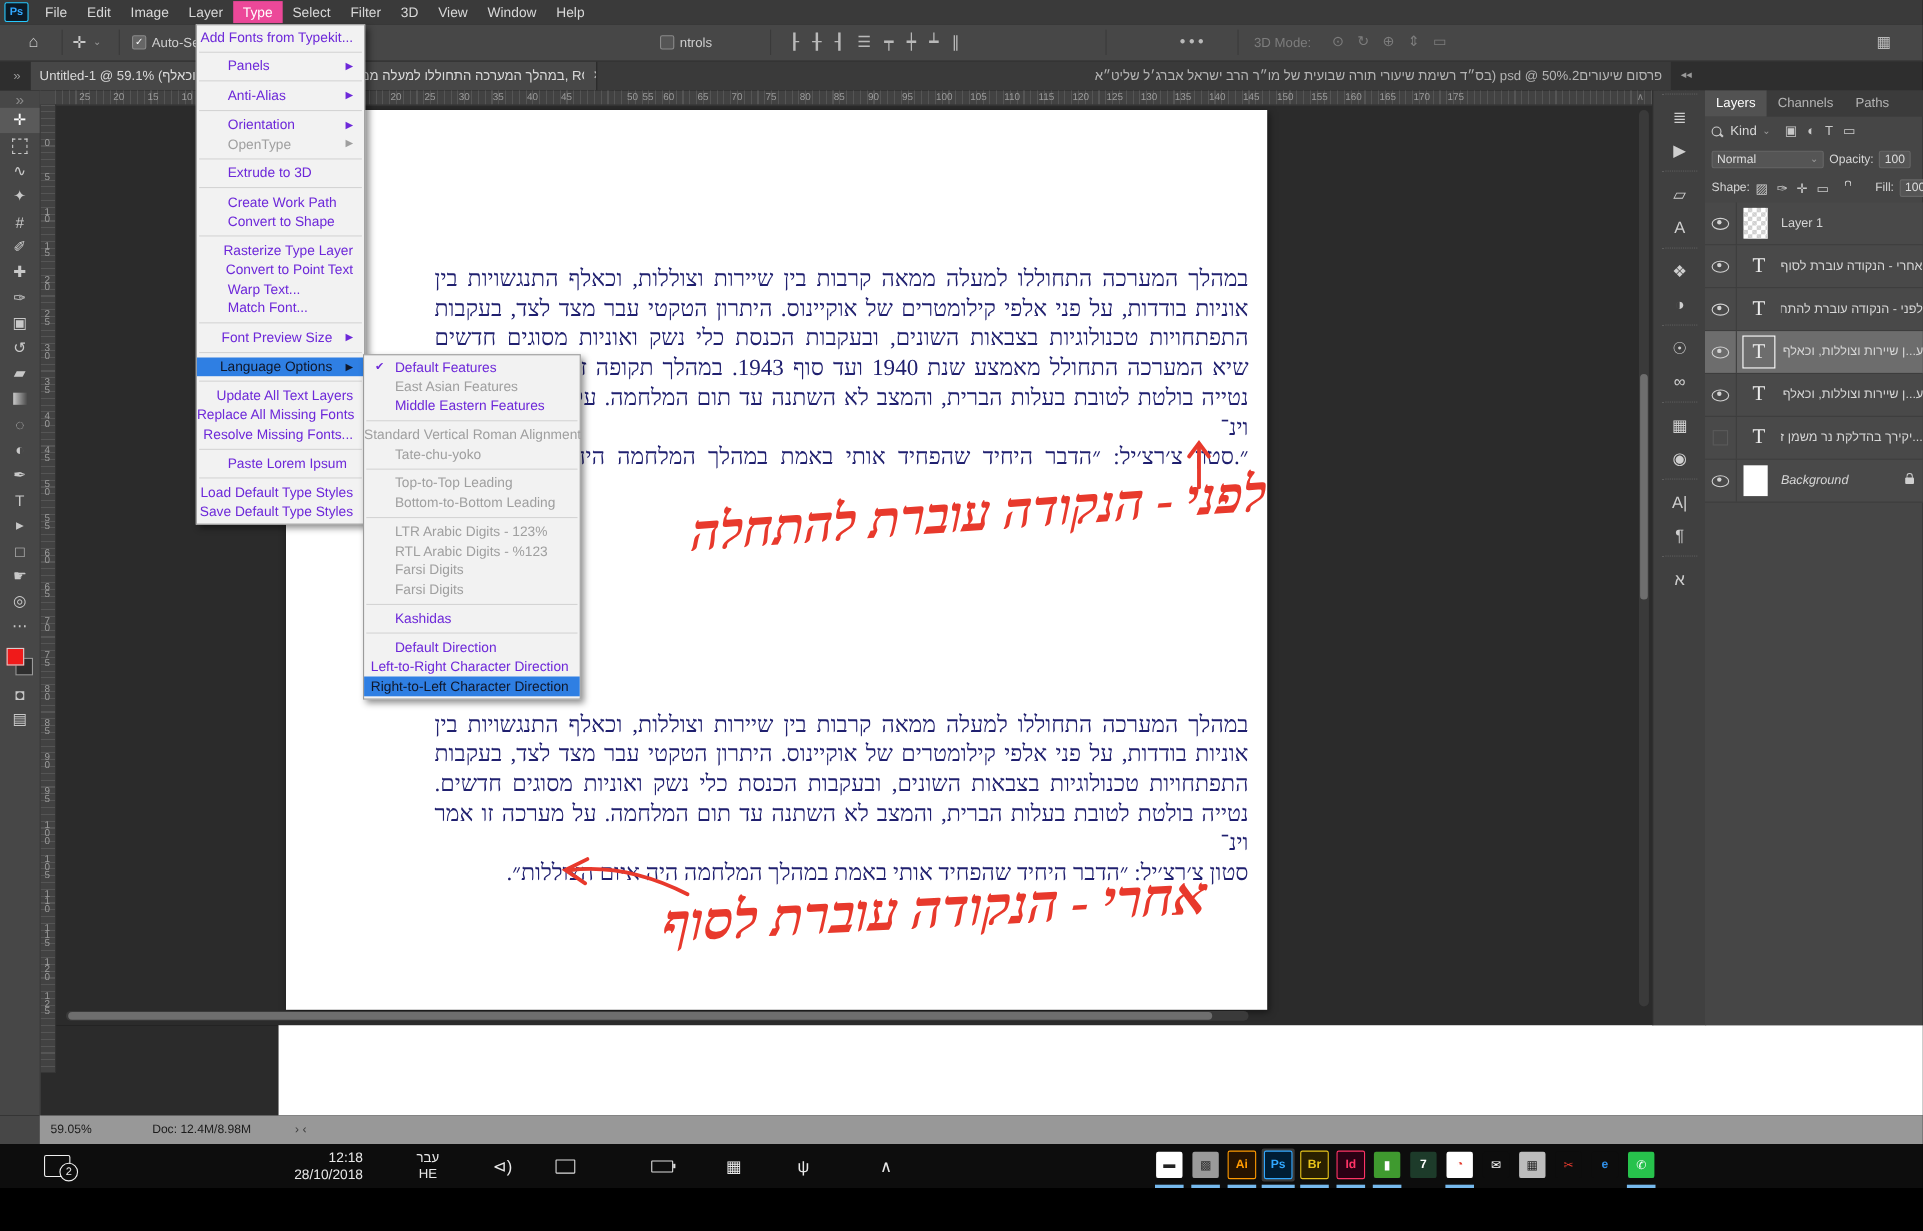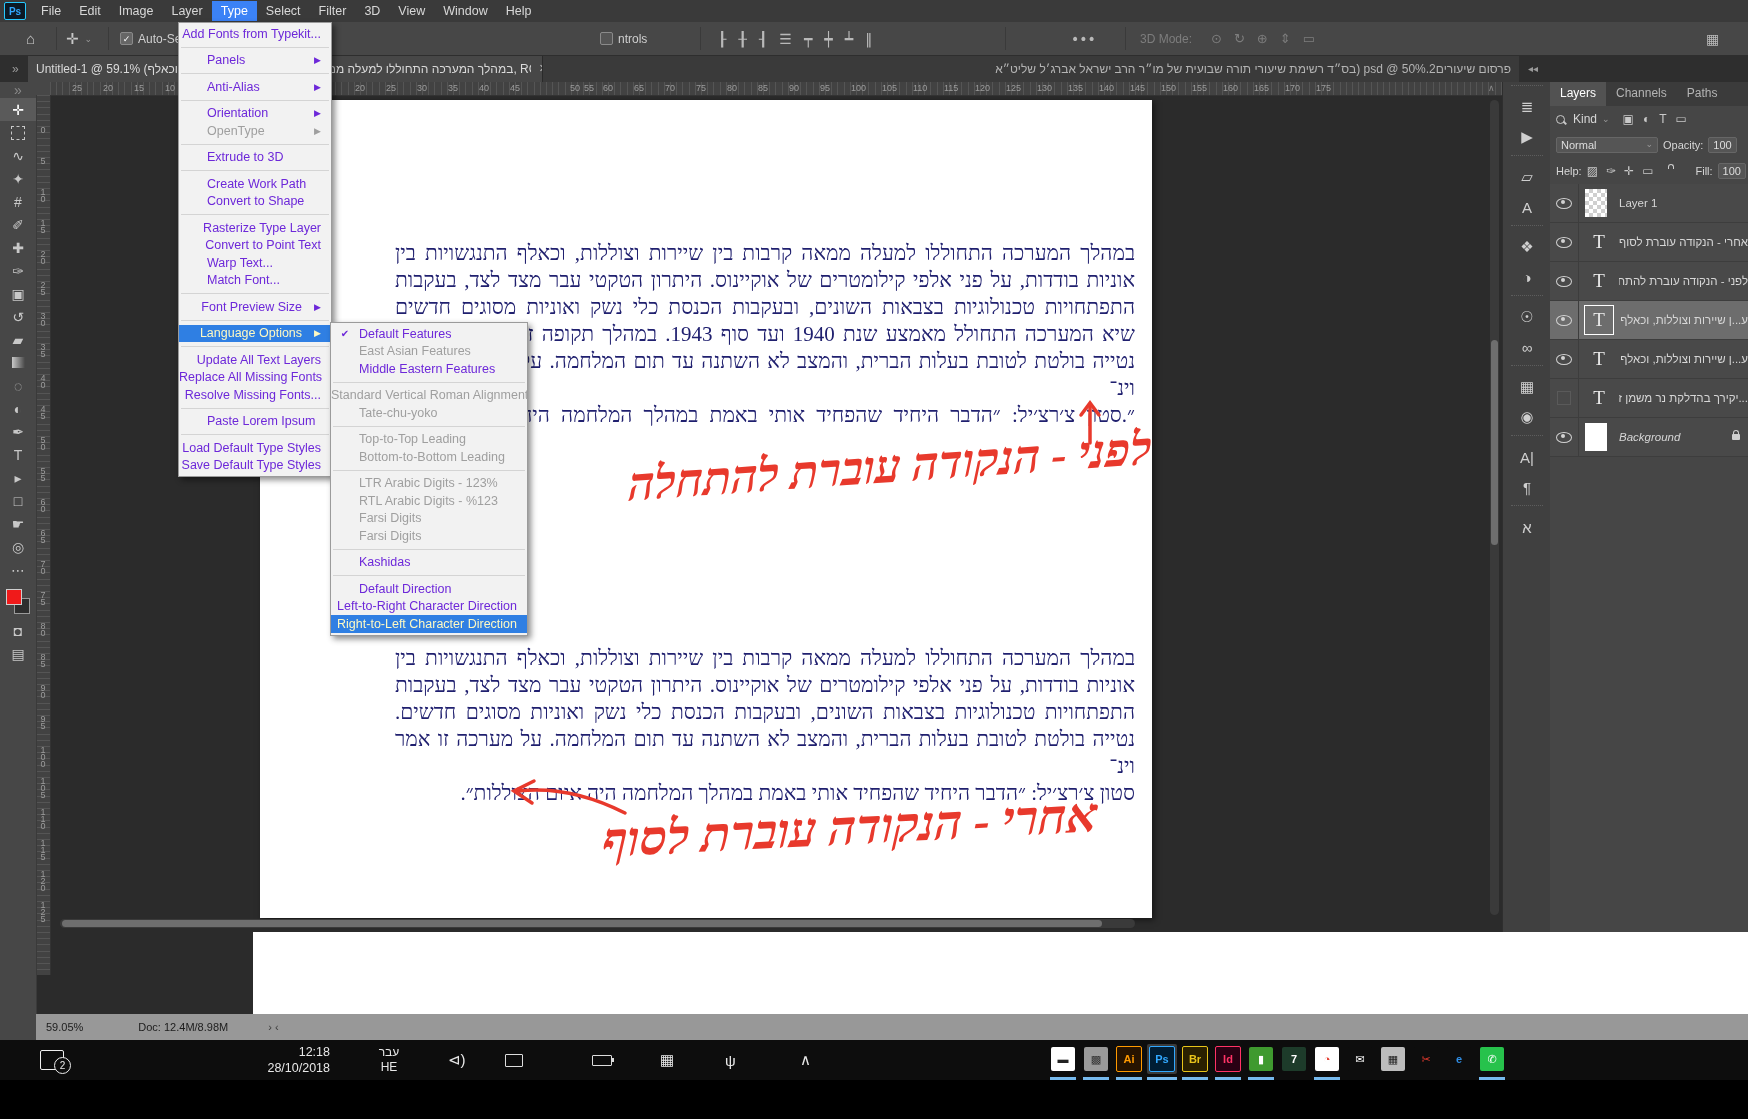--- a/index.html
+++ b/index.html
@@ -2,21 +2,21 @@
 <html><head>
 <meta charset="utf-8">
 <style>
   html,body{margin:0;padding:0;width:1748px;height:1119px;overflow:hidden;background:#000;
     font-family:"Liberation Sans","DejaVu Sans",sans-serif;-webkit-font-smoothing:antialiased;}
   
   #menubar{position:absolute;left:0;top:0;width:1748px;height:22px;background:#3a3a3a;display:flex;align-items:center;z-index:50;}
   #pslogo{width:20px;height:16px;margin:0 6px 0 4px;background:#0c1a26;border:1px solid #26c9ff;color:#31a8ff;
     font-size:10px;font-weight:bold;display:flex;align-items:center;justify-content:center;border-radius:2px;}
   .mitem{color:#d8d8d8;font-size:12.5px;padding:3px 9px;cursor:default;}
-  .mitem.active{background:#3b82f6;color:#ffffff;}
+  .mitem.active{background:#ec4899;color:#ffffff;}
   
   #optionsbar{position:absolute;left:0;top:22px;width:1748px;height:33px;background:#474747;border-bottom:1px solid #2e2e2e;z-index:20;}
   .ob{position:absolute;top:0;height:33px;display:flex;align-items:center;color:#cfcfcf;font-size:12px;}
   .obsep{position:absolute;top:5px;width:1px;height:23px;background:#3a3a3a;}
   .obico{color:#c9c9c9;font-size:15px;}
   .cb{width:11px;height:11px;background:#666;border:1px solid #8a8a8a;border-radius:2px;display:inline-flex;align-items:center;justify-content:center;font-size:9px;color:#fff;margin-right:5px;}
   .alico{color:#b9b9b9;font-size:14px;margin:0 6px;font-family:"DejaVu Sans",sans-serif;}
   .dim{color:#7d7d7d;}
   
   #tabbar{position:absolute;left:0;top:55px;width:1748px;height:27px;background:#2e2e2e;z-index:5;}
@@ -75,21 +75,21 @@
   .lname.ltr{direction:ltr;text-align:left;font-style:italic;}
   .padlock{width:8px;height:6px;background:#cfcfcf;border-radius:1px;position:relative;margin:0 8px;}
   .padlock:before{content:"";position:absolute;left:1px;top:-4px;width:4px;height:4px;border:1.5px solid #cfcfcf;border-bottom:none;border-radius:3px 3px 0 0;}
   .srch{width:7px;height:7px;border:1.5px solid #c9c9c9;border-radius:50%;position:relative;margin-right:3px;}
   .srch:after{content:"";position:absolute;left:6px;top:6px;width:4px;height:1.5px;background:#c9c9c9;transform:rotate(45deg);}
   
   .menu{position:absolute;background:#f2f2f2;border:1px solid #9b9b9b;box-shadow:3px 3px 6px rgba(0,0,0,.45);z-index:90;padding:2px 0;}
   .mi{height:17.5px;display:flex;align-items:center;font-size:12.5px;color:#6d28d9;padding:0 10px 0 0;position:relative;}
   .mi .gut{width:28px;text-align:center;font-size:10px;}
   .mi.dis{color:#9f9f9f;}
-  .mi.hl{background:#2f7fe3;color:#fef9c3;}
+  .mi.hl{background:#2f7fe3;color:#0f172a;}
   .mi .lbl{flex:1;white-space:nowrap;}
   .mi .arr{font-size:9px;margin-left:12px;}
   .msep{height:1px;background:#d4d4d4;margin:4px 2px;}
   
   #statusbar{position:absolute;left:36px;top:1014px;width:1712px;height:26px;background:#989898;color:#1c1c1c;font-size:11px;z-index:6;display:flex;align-items:center;}
   #statusleft{position:absolute;left:0;top:0;width:36px;height:26px;background:#474747;top:1014px;left:0;z-index:6;}
   
   #taskbar{position:absolute;left:0;top:1040px;width:1748px;height:40px;background:#0d0d0d;z-index:60;color:#fff;}
   .tray{position:absolute;top:0;height:40px;display:flex;align-items:center;color:#e8e8e8;}
   .trayico{font-size:15px;color:#e8e8e8;}
@@ -407,21 +407,21 @@
   </div>
   <div class="prow">
     <span class="field" style="width:92px;display:flex;justify-content:space-between;">
       <span>Normal</span>
         <span style="font-size:9px;color:#9a9a9a;">⌄</span>
     </span>
     <span style="font-size:11px;">Opacity:</span>
     <span class="field">100</span>
   </div>
   <div class="prow">
-    <span style="font-size:11px;">Help:</span>
+    <span style="font-size:11px;">Shape:</span>
     <span id="lockicons" style="display:flex;gap:8px;color:#c9c9c9;font-size:12px;">
         <span style="font-size: 12px;">▨</span>
         <span style="font-size: 12px;">✑</span>
         <span style="font-size: 12px;">✛</span>
         <span style="font-size: 12px;">▭</span>
       </span>
     <span class="padlock"></span>
     <span style="font-size:11px;margin-left:16px;">Fill:</span>
     <span class="field">100</span>
   </div>

